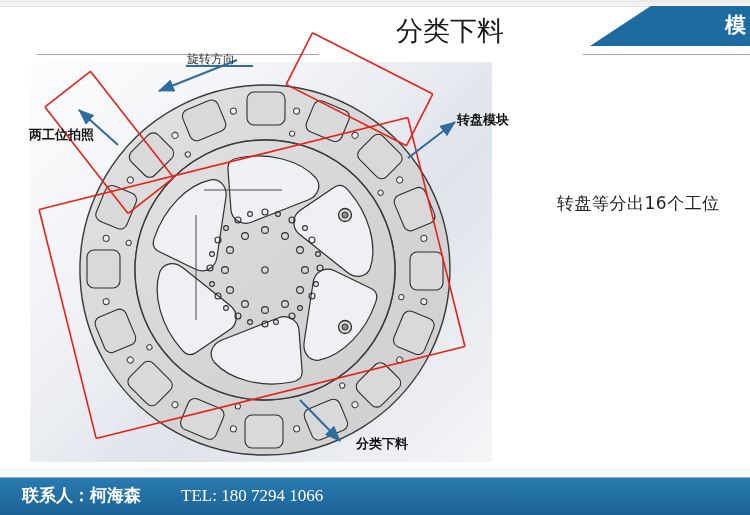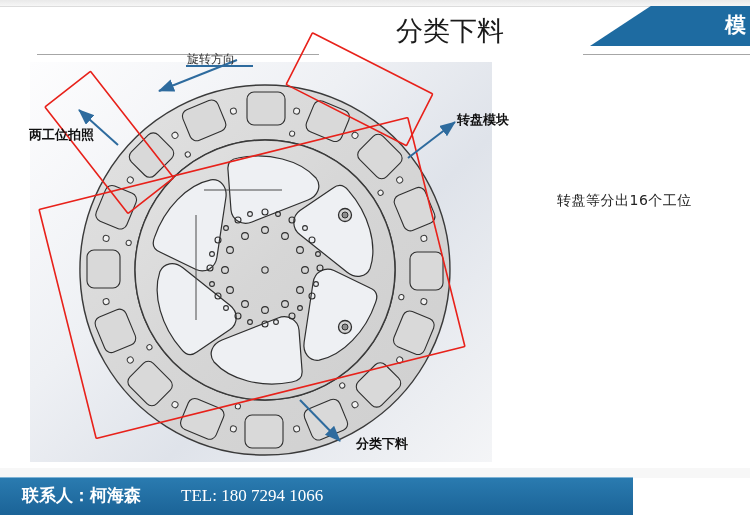--- a/index.html
+++ b/index.html
@@ -95,34 +95,34 @@
   .anno-photo   { left: 29px;  top: 100px; margin-top: 26px; }
   .anno-rotate  { left: 187px; top: 51px;  font-weight: normal; font-size: 12px; color: #303030; font-family: Liberation Serif, serif;}
   .anno-load    { left: 457px; top: 111px; }
   .anno-unload  { left: 356px; top: 435px; }
 
   
   .side-text {
     position: absolute;
     left: 557px;
     font-family: "DejaVu Sans", "Liberation Sans", sans-serif;
-    font-size: 14px;
+    font-size: 17px;
     color: #222222;
     white-space: nowrap;
     letter-spacing: 0.5px;
   }
   .side-1 { top: 192px; }
   .side-2 { top: 244px; }
   .side-3 { top: 296px; }
 
   
   .footer {
     position: absolute;
     left: 0; bottom: 0;
-    width: 633px; height: 37px;
+    width: 750px; height: 37px;
     background: linear-gradient(#2a7bb0, #1b6397);
     border-top: 1px solid #7fb4d6;
   }
   .footer-inner {
     position: absolute;
     left: 22px; top: 6px;
     display: flex;
     align-items: center;
     gap: 40px;
   }

